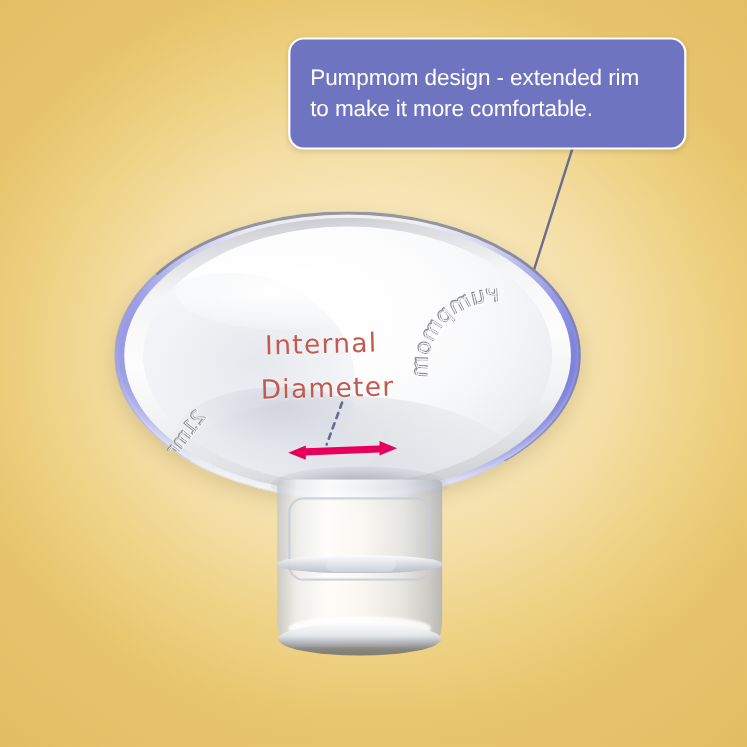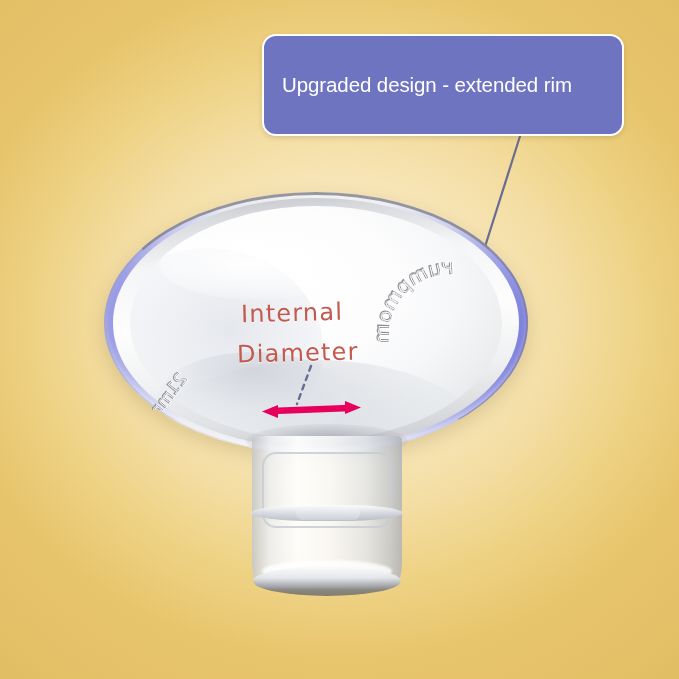--- a/index.html
+++ b/index.html
@@ -412,17 +412,18 @@
 
     <g>
       <line x1="272" y1="411" x2="350" y2="408" stroke="#e6005c" stroke-width="6.5" stroke-linecap="butt"></line>
       <polygon points="262,411.5 278,405 278,418" fill="#e6005c"></polygon>
       <polygon points="361,407.5 345,401 345,414" fill="#e6005c"></polygon>
     </g>
   </svg>
 
   <div class="callout">
     <div class="callout-text">
-      <span>Upgraded design - extended rim</span><br>
+      <span>Pumpmom design - extended rim</span><br>
+      <span>to make it more comfortable.</span>
     </div>
   </div>
 
 </div>
 
 </body></html>

